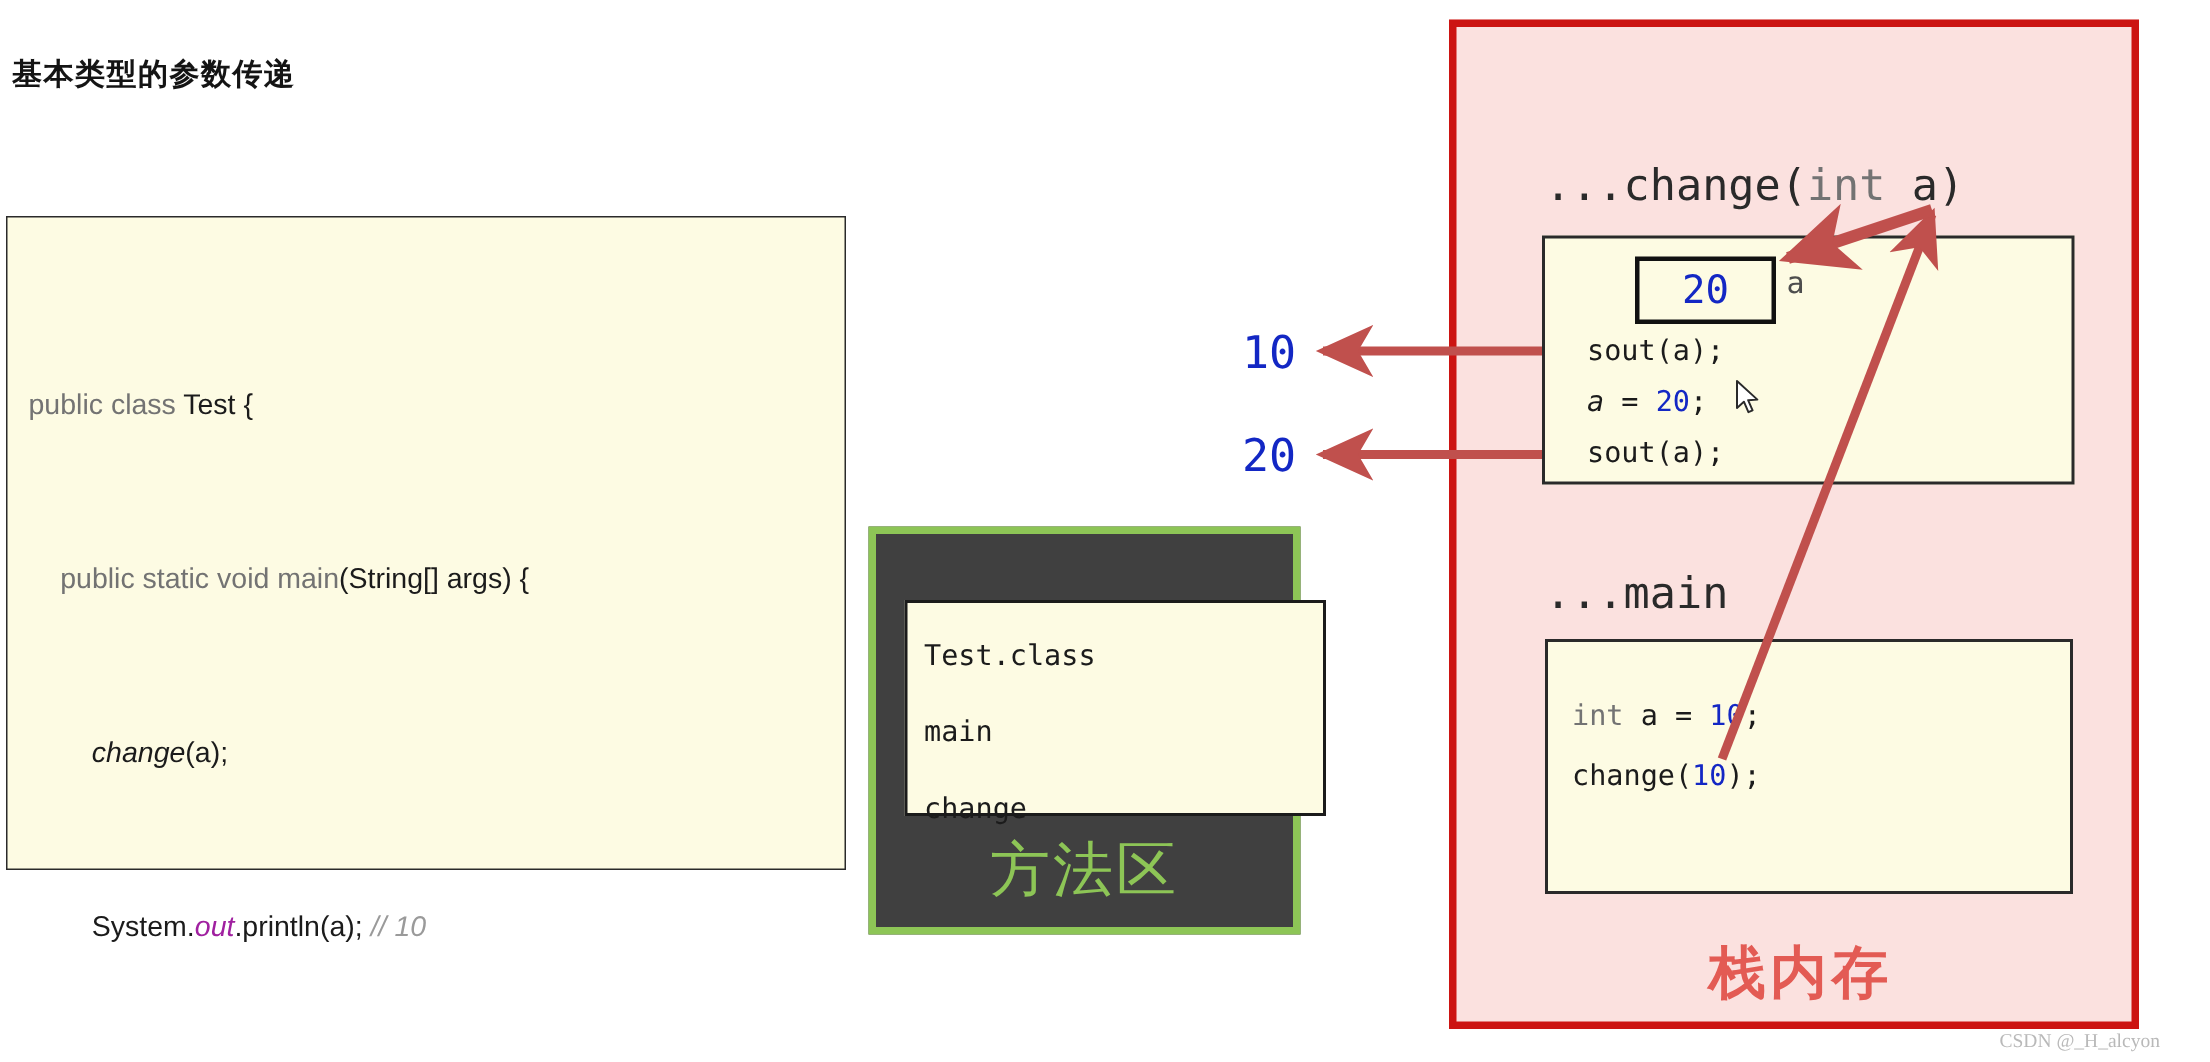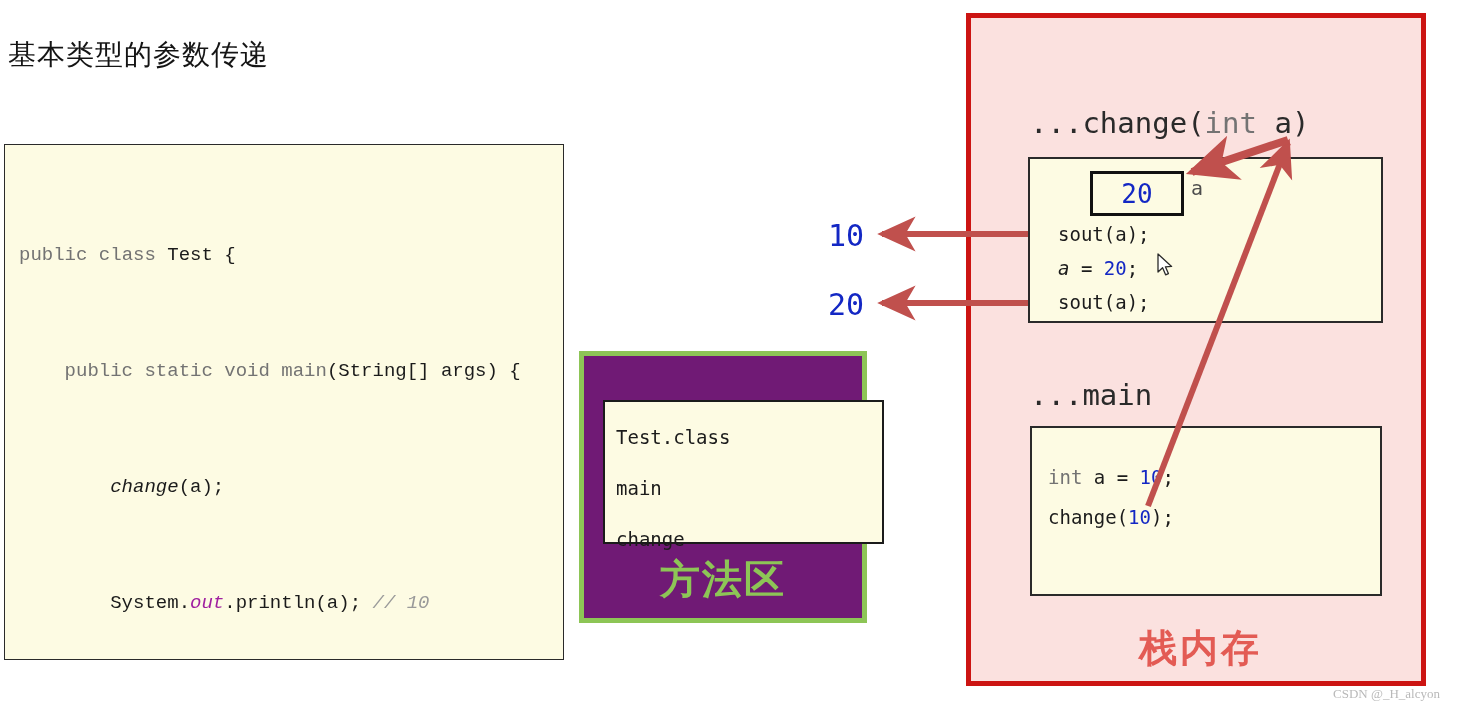--- a/index.html
+++ b/index.html
@@ -13,60 +13,60 @@
     position: relative;
     overflow: hidden;
     font-family: "Liberation Sans", sans-serif;
   }
 
   
   #page-title {
     position: absolute;
     left: 8px;
     top: 36px;
-    font-size: 28px;
-    font-weight: normal;
+    font-size: 20px;
+    font-weight: bold;
     color: #141414;
     letter-spacing: 1px;
     font-family: "DejaVu Sans", sans-serif;
     white-space: nowrap;
   }
 
   
   #code-panel {
     position: absolute;
     left: 4px;
     top: 144px;
     width: 560px;
-    height: 516px;
+    height: 436px;
     background: #FDFBE3;
     border: 1.5px solid #2a2a2a;
     box-sizing: border-box;
-    padding: 14px 10px 10px 14px;
-    font-family: Liberation Mono, monospace;
+    padding: 30px 10px 10px 14px;
+    font-family: Liberation Sans, sans-serif;
     font-size: 19px;
     line-height: 38.6px;
     color: #1b1b1b;
     white-space: pre;
   }
   #code-panel .ln { display: block; height: 38.6px; }
   .kw  { color: #737373; }
   .num { color: #1327c4; }
   .cm  { color: #9a9a9a; font-style: italic; }
   .it  { font-style: italic; }
   .fld { color: #a020a0; font-style: italic; }
 
   
   #method-area {
     position: absolute;
     left: 579px;
     top: 351px;
     width: 288px;
     height: 272px;
-    background: #701a75;
+    background: #404040;
     border: 5px solid #8DC556;
     box-sizing: border-box;
   }
   #method-class-box {
     position: absolute;
     left: 19px;
     top: 44px;
     width: 281px;
     height: 144px;
     background: #FDFBE3;
@@ -79,21 +79,21 @@
     line-height: 51px;
   }
   #method-class-box span { display: block; }
   #method-area-label {
     position: absolute;
     left: 0;
     right: 0;
     top: 196px;
     text-align: center;
     font-size: 40px;
-    font-weight: bold;
+    font-weight: normal;
     color: #8DC556;
     font-family: "DejaVu Sans", sans-serif;
     letter-spacing: 2px;
   }
 
   
   #stack-area {
     position: absolute;
     left: 966px;
     top: 13px;

